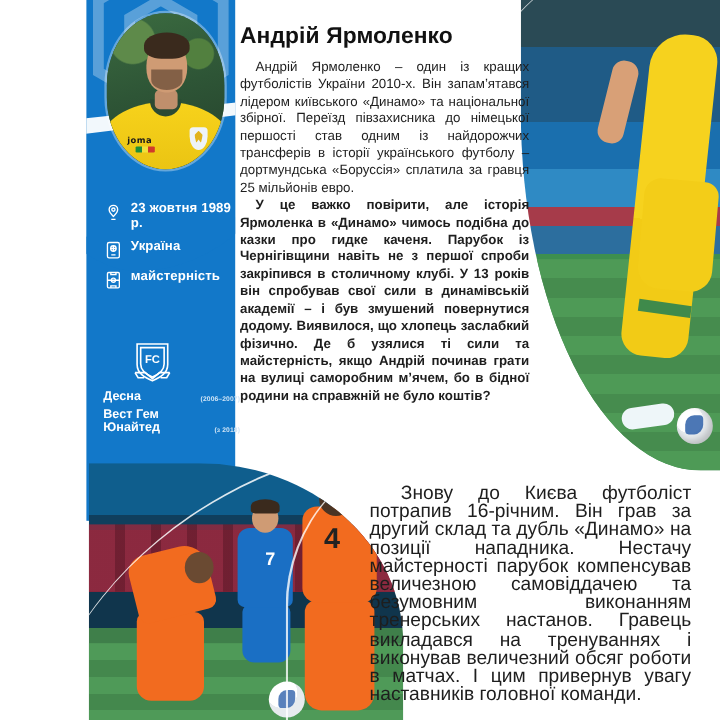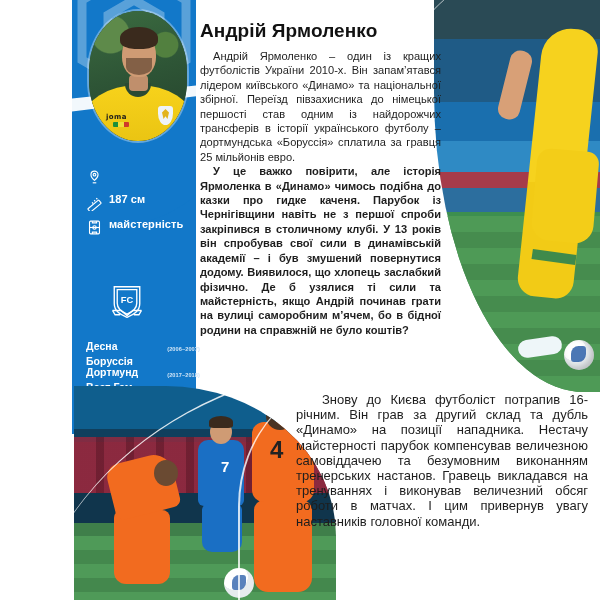--- a/index.html
+++ b/index.html
@@ -101,21 +101,21 @@
   .info-txt{
     color:#ffffff;font-size:11px;line-height:12px;font-weight:600;
     letter-spacing:.1px;font-family:"Liberation Sans",sans-serif;
   }
 
   
   .shield{position:absolute;left:110px;top:282px;width:34px;height:40px;}
   .shield svg{display:block;}
 
   
-  .clubs{position:absolute;left:86px;top:341px;width:112px;}
+  .clubs{position:absolute;left:86px;top:325px;width:112px;}
   .club{position:relative;margin-bottom:4px;}
   .club-name{
     color:#fff;font-size:10.5px;line-height:11px;font-weight:700;
     max-width:62px;letter-spacing:.05px;
   }
   .club-years{
     position:absolute;right:-2px;bottom:0px;
     color:#cfe4f6;font-size:5.6px;font-weight:600;letter-spacing:.1px;
     white-space:nowrap;
   }
@@ -280,21 +280,21 @@
   }
   .col-top p{
     margin:0;font-size:11.1px;line-height:14.4px;text-align:justify;
     text-indent:13px;color:#1e1e1e;width:241px;
   }
   .col-top p + p{margin-top:0px;font-weight:bold;}
   .lower-text{
     position:absolute;left:296px;top:392px;width:292px;
   }
   .lower-text p{
-    margin:0;font-size:13px;line-height:15.2px;text-align:justify;
+    margin:12px;font-size:16px;line-height:15.2px;text-align:justify;
     text-indent:26px;color:#1e1e1e;
   }
 </style>
 </head>
 <body>
 
 <div class="page">
 
   <div class="blue-panel">
     <svg class="hex-deco" viewBox="0 0 176 176">
@@ -323,32 +323,34 @@
   <div class="info-list">
 
     <div class="info-row">
       <span class="info-ico">
         <svg viewBox="0 0 24 24" fill="none" stroke="#ffffff" stroke-width="1.6">
           <path d="M12 3a5 5 0 0 0-5 5c0 3.5 5 8 5 8s5-4.5 5-8a5 5 0 0 0-5-5z"></path>
           <circle cx="12" cy="8" r="1.9"></circle>
           <path d="M9.5 19.5h5"></path>
         </svg>
       </span>
-    </div>
-
+      <span class="info-txt">23 жовтня 1989 р.</span>
+    </div>
 
     <div class="info-row">
       <span class="info-ico">
         <svg viewBox="0 0 24 24" fill="none" stroke="#ffffff" stroke-width="1.6">
-          <rect x="2" y="14" width="20" height="6" rx="1" transform="rotate(-40 12 17)"></rect>
-          <path d="M8.5 11.8l1.6 1.6M11.5 8.8l1.6 1.6M14.5 5.8l1.6 1.6"></path>
+          <rect x="5" y="3" width="14" height="18" rx="2"></rect>
+          <circle cx="12" cy="10" r="3.2"></circle>
+          <path d="M8.8 10h6.4M12 6.8v6.4M9.5 17.5h5"></path>
         </svg>
       </span>
-      <span class="info-txt">187 см</span>
-    </div>
+      <span class="info-txt">Україна</span>
+    </div>
+
 
     <div class="info-row">
       <span class="info-ico">
         <svg viewBox="0 0 24 24" fill="none" stroke="#ffffff" stroke-width="1.6">
           <rect x="5" y="3" width="14" height="18" rx="1.5"></rect>
           <path d="M5 12h14"></path>
           <circle cx="12" cy="12" r="2.4"></circle>
           <path d="M9 3v2.4h6V3M9 21v-2.4h6V21"></path>
         </svg>
       </span>
@@ -365,24 +367,20 @@
       <path d="M3 33l3 5h6M37 33l-3 5h-6"></path>
     </svg>
   </div>
 
   <div class="clubs">
     <div class="club">
       <div class="club-name">Десна</div>
       <div class="club-years">(2006–2007)</div>
     </div>
     <div class="club">
-      <div class="club-name">Боруссія Дортмунд</div>
-      <div class="club-years">(2017–2018)</div>
-    </div>
-    <div class="club">
       <div class="club-name">Вест Гем Юнайтед</div>
       <div class="club-years">(з 2018)</div>
     </div>
   </div>
 
   <div class="photo-kick">
     <div class="stadium"></div>
     <div class="pitch"></div>
     <div class="arm"></div>
     <div class="leg"></div>

